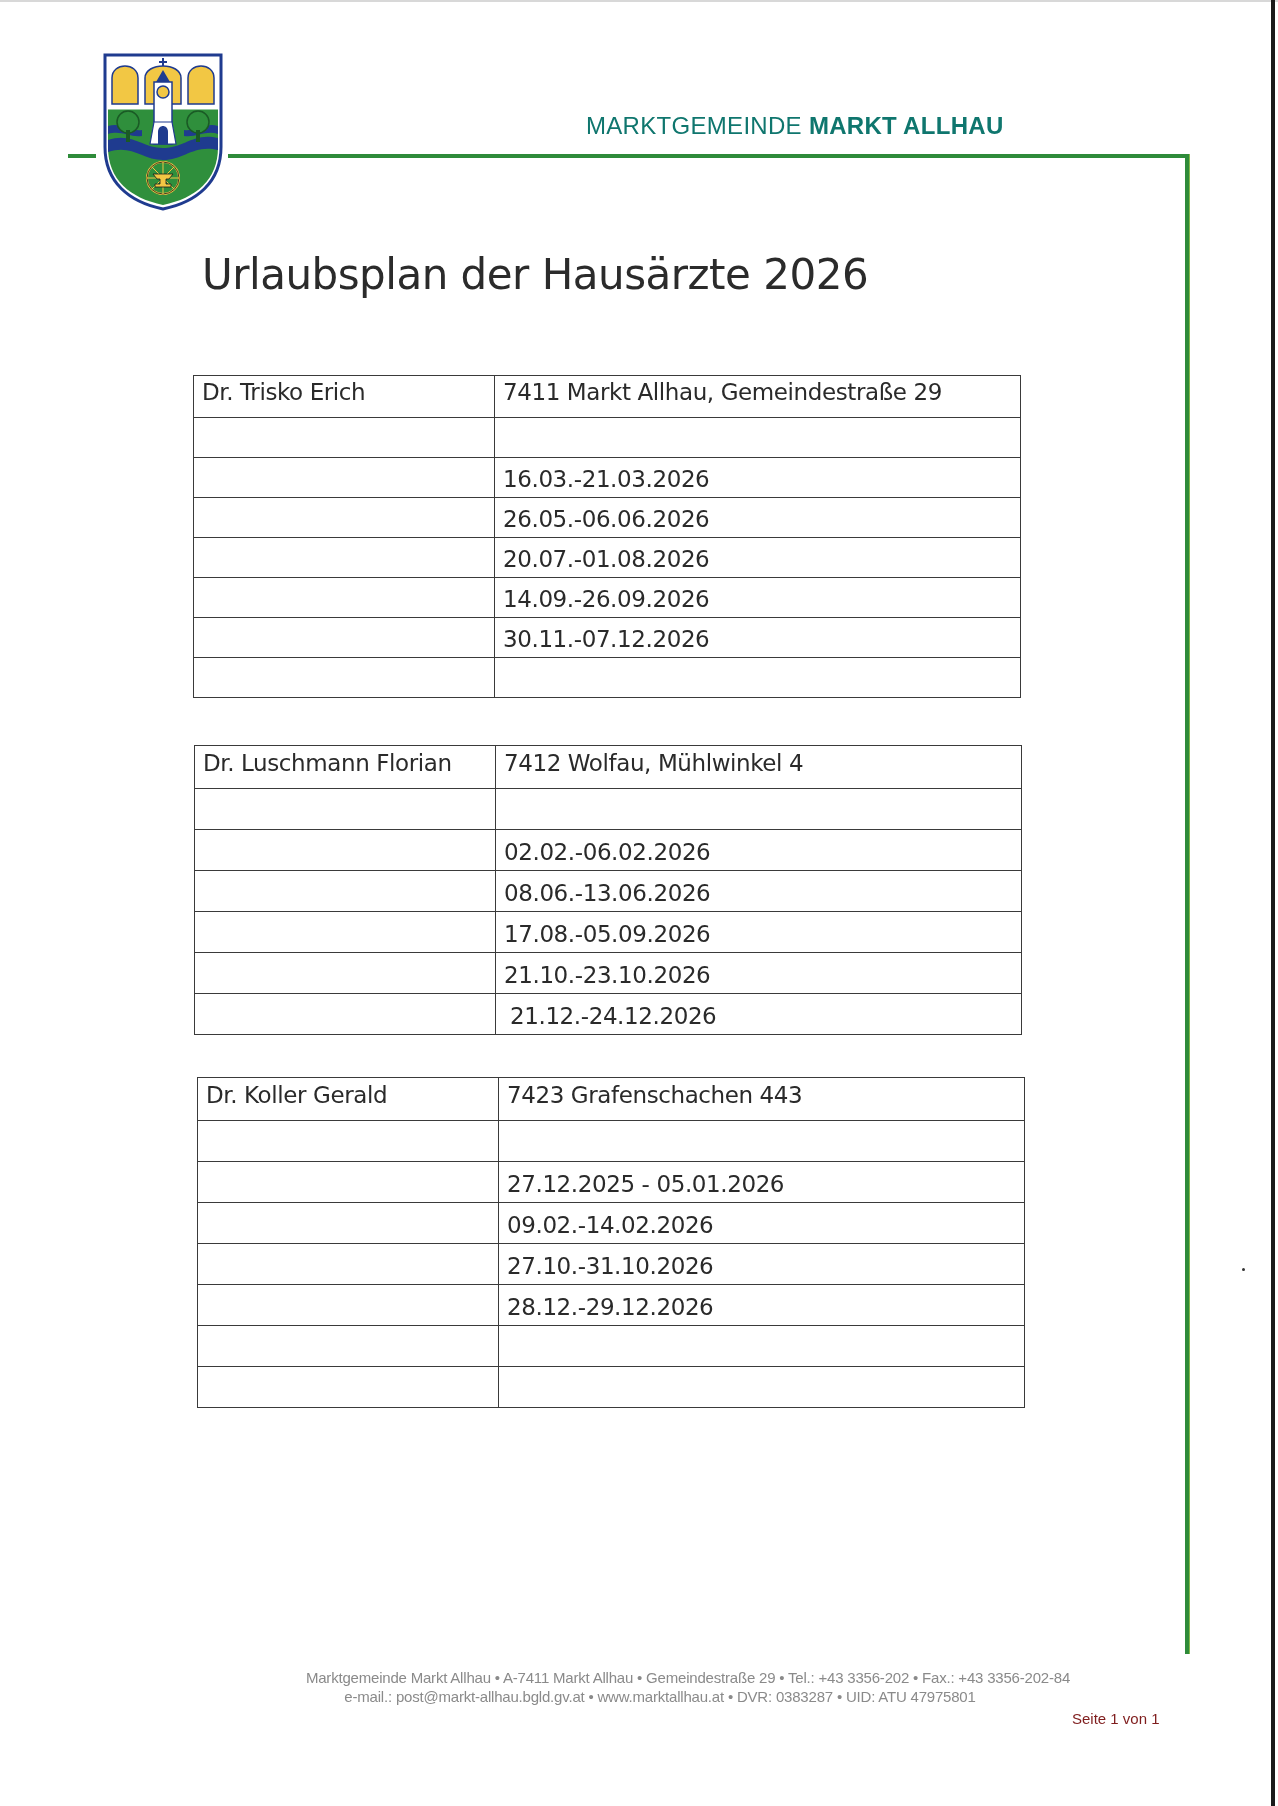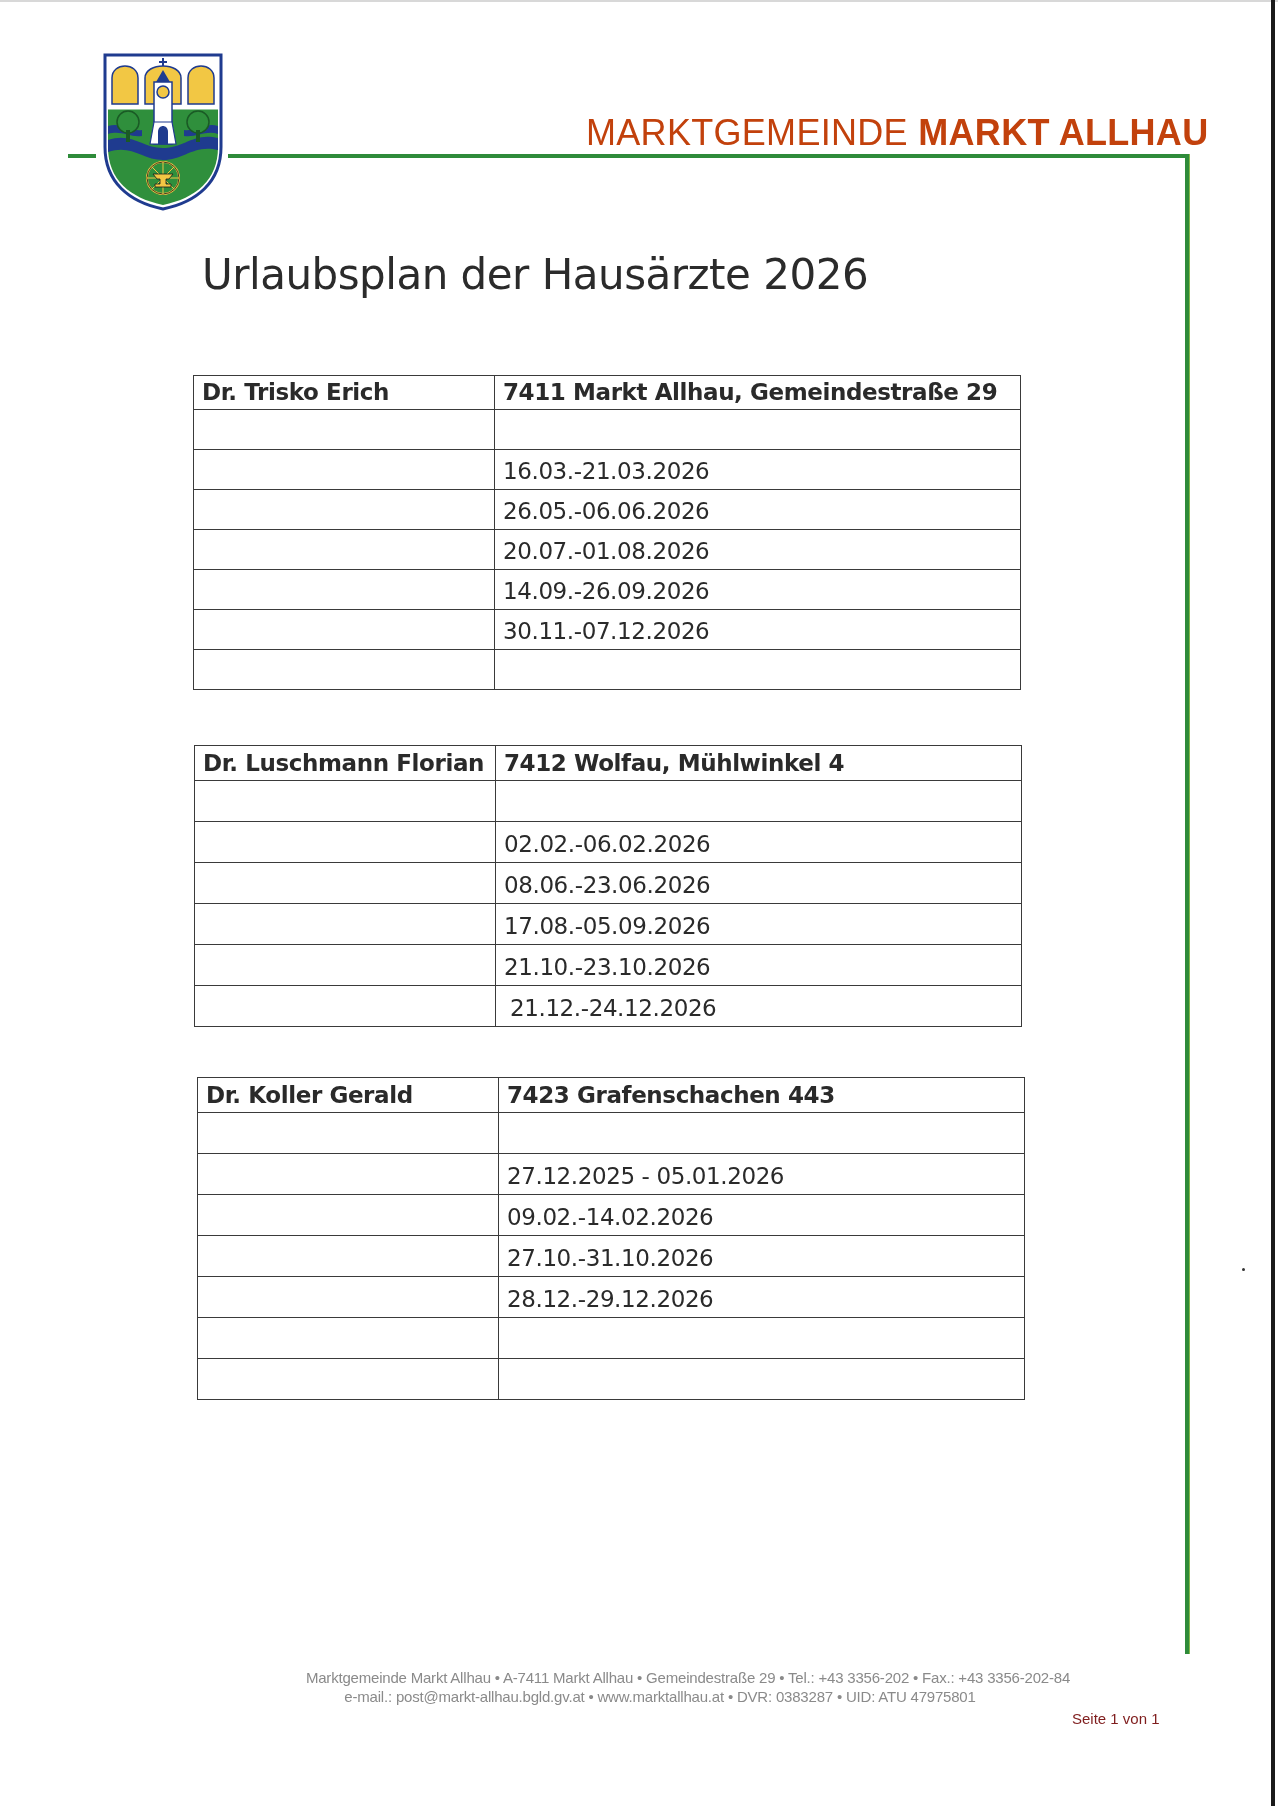--- a/index.html
+++ b/index.html
@@ -25,21 +25,21 @@
     }
     .green-line-long {
       position: absolute; left: 228px; top: 154px; width: 962px; height: 4px; background: #2e8b3a;
     }
     .green-line-vertical {
       position: absolute; left: 1185px; top: 154px; width: 5px; height: 1500px;
       background: linear-gradient(to right, #2e8b3a 0%, #2e8b3a 80%, #d9e85a 100%);
     }
     .municipality {
       position: absolute; left: 586px; top: 112px;
-      font-size: 36px; color: #c2410c; letter-spacing: 0.3px; white-space: nowrap;
+      font-size: 24px; color: #0f766e; letter-spacing: 0.3px; white-space: nowrap;
     }
     .municipality b { font-weight: bold; }
     .page-title {
       position: absolute; left: 202px; top: 250px;
       font-family: "DejaVu Sans", sans-serif;
       font-size: 42px; color: #2b2b2b; font-weight: normal; margin: 0; white-space: nowrap;
       letter-spacing: -0.5px;
     }
     
     .doc-table {
@@ -52,21 +52,21 @@
       border: 1.5px solid #3a3a3a;
       padding: 0 8px;
       vertical-align: bottom;
       font-size: 23px;
       white-space: nowrap;
       letter-spacing: -0.4px;
       line-height: 1;
       padding-bottom: 6px;
     }
     .doc-table td.name-cell, .doc-table td.addr-cell {
-      font-weight: bold; font-size: 23px; vertical-align: middle; padding-bottom: 0;
+      font-weight: normal; font-size: 23px; vertical-align: middle; padding-bottom: 8px;
     }
     #table-1 { left: 193px; top: 375px; width: 828px; }
     #table-1 td { height: 33px; }
     #table-1 td.col1 { width: 284px; }
     #table-2 { left: 194px; top: 745px; width: 828px; }
     #table-2 td { height: 34px; }
     #table-2 td.col1 { width: 284px; }
     #table-3 { left: 197px; top: 1077px; width: 828px; border-radius: 31px; }
     #table-3 td { height: 34px; }
     #table-3 td.col1 { width: 284px; }
@@ -183,21 +183,21 @@
   <tr>
         <td class="col1"></td>
         <td></td>
       </tr>
   <tr>
         <td class="col1"></td>
         <td>02.02.-06.02.2026</td>
       </tr>
   <tr>
         <td class="col1"></td>
-        <td>08.06.-23.06.2026</td>
+        <td>08.06.-13.06.2026</td>
       </tr>
   <tr>
         <td class="col1"></td>
         <td>17.08.-05.09.2026</td>
       </tr>
   <tr>
         <td class="col1"></td>
         <td>21.10.-23.10.2026</td>
       </tr>
   <tr>

